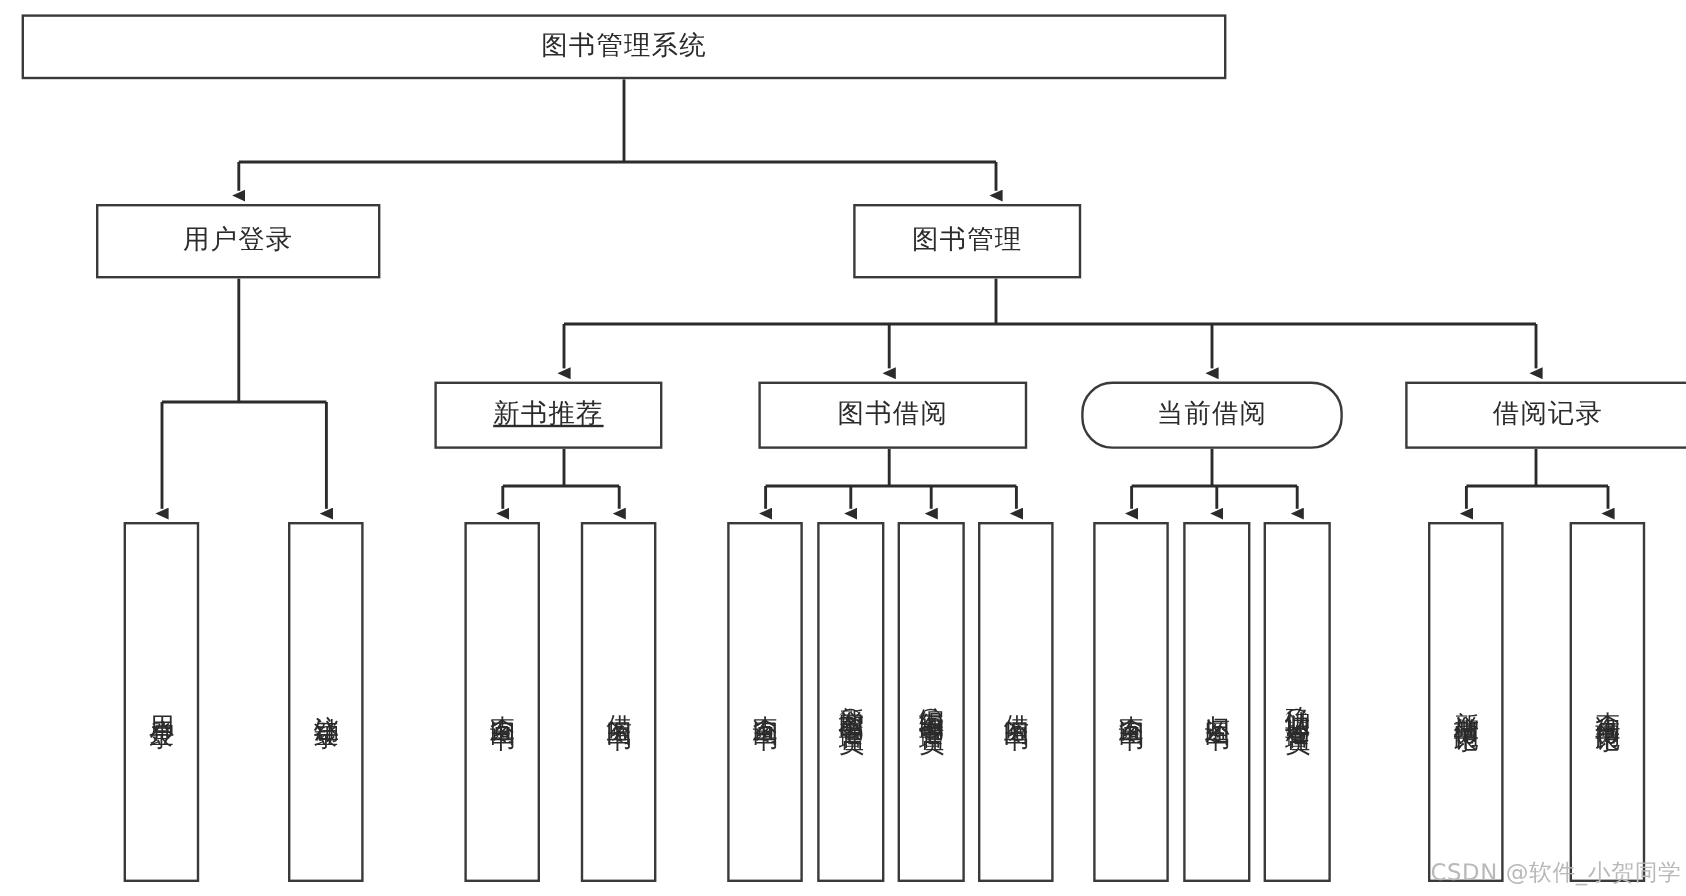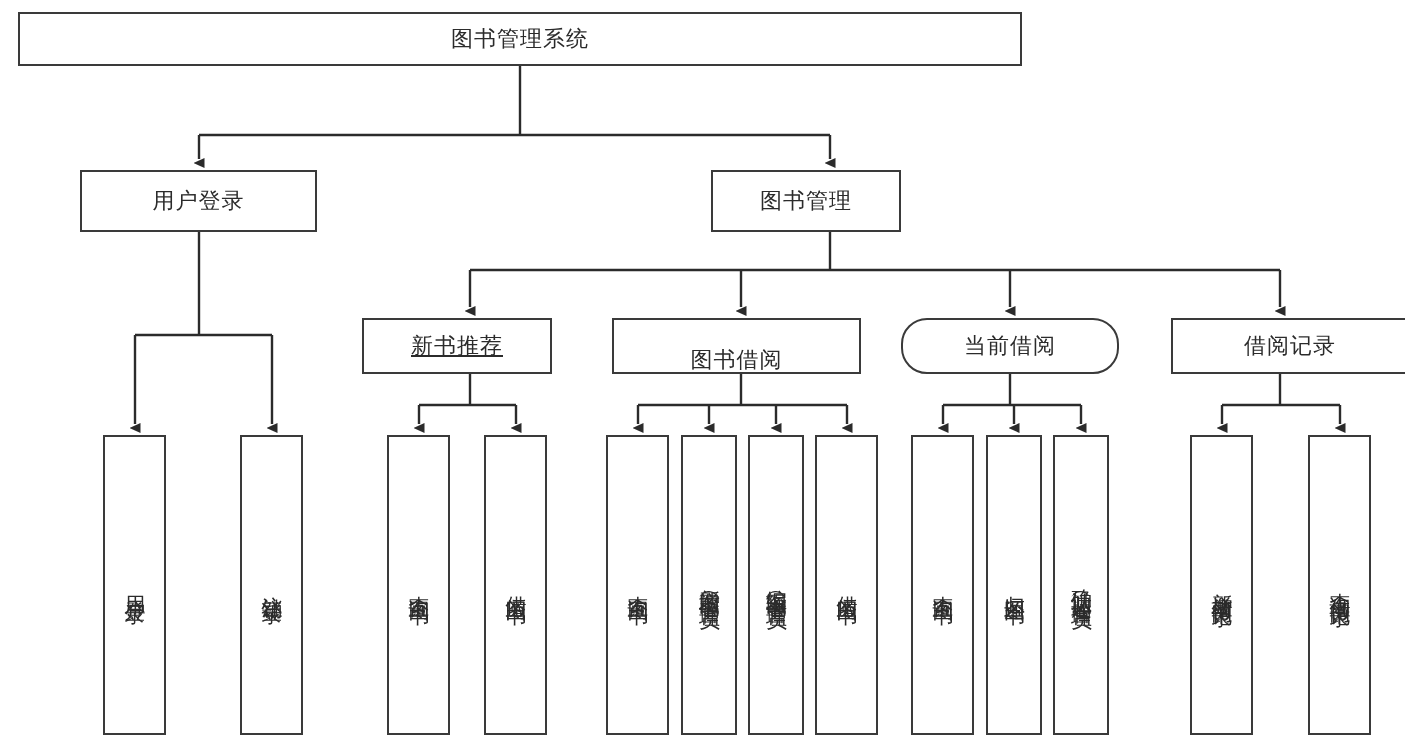--- a/index.html
+++ b/index.html
@@ -113,21 +113,21 @@
       </div>
       <div class="node node-h" style="left: 80px; top: 170px; width: 237px; height: 62px;">
         <span class="label">用户登录</span>
       </div>
       <div class="node node-h" style="left: 711px; top: 170px; width: 190px; height: 62px;">
         <span class="label">图书管理</span>
       </div>
       <div class="node node-h" style="left: 362px; top: 318px; width: 190px; height: 56px; text-decoration: underline;">
         <span class="label">新书推荐</span>
       </div>
-      <div class="node node-h" style="left: 612px; top: 318px; width: 249px; height: 56px; align-items: flex-end;">
+      <div class="node node-h" style="left: 632px; top: 318px; width: 224px; height: 56px;">
         <span class="label">图书借阅</span>
       </div>
       <div class="node node-h" style="left: 901px; top: 318px; width: 218px; height: 56px; border-radius: 26px;">
         <span class="label">当前借阅</span>
       </div>
       <div class="node node-h" style="left: 1171px; top: 318px; width: 238px; height: 56px; align-items: center;">
         <span class="label">借阅记录</span>
       </div>
       <div class="node node-v" style="left: 103px; top: 435px; width: 63px; height: 300px;">
         <span class="label">用户登录</span>
@@ -163,13 +163,14 @@
         <span class="label">确认归还（管理员）</span>
       </div>
       <div class="node node-v" style="left: 1190px; top: 435px; width: 63px; height: 300px;">
         <span class="label">新增借阅记录</span>
       </div>
       <div class="node node-v" style="left: 1308px; top: 435px; width: 63px; height: 300px;">
         <span class="label">查询借阅记录</span>
       </div>
     </div>
 
+  <div class="watermark" style="left: 1192px; top: 714px;">CSDN @软件_小贺同学</div>
 </div>
 
 </body></html>

